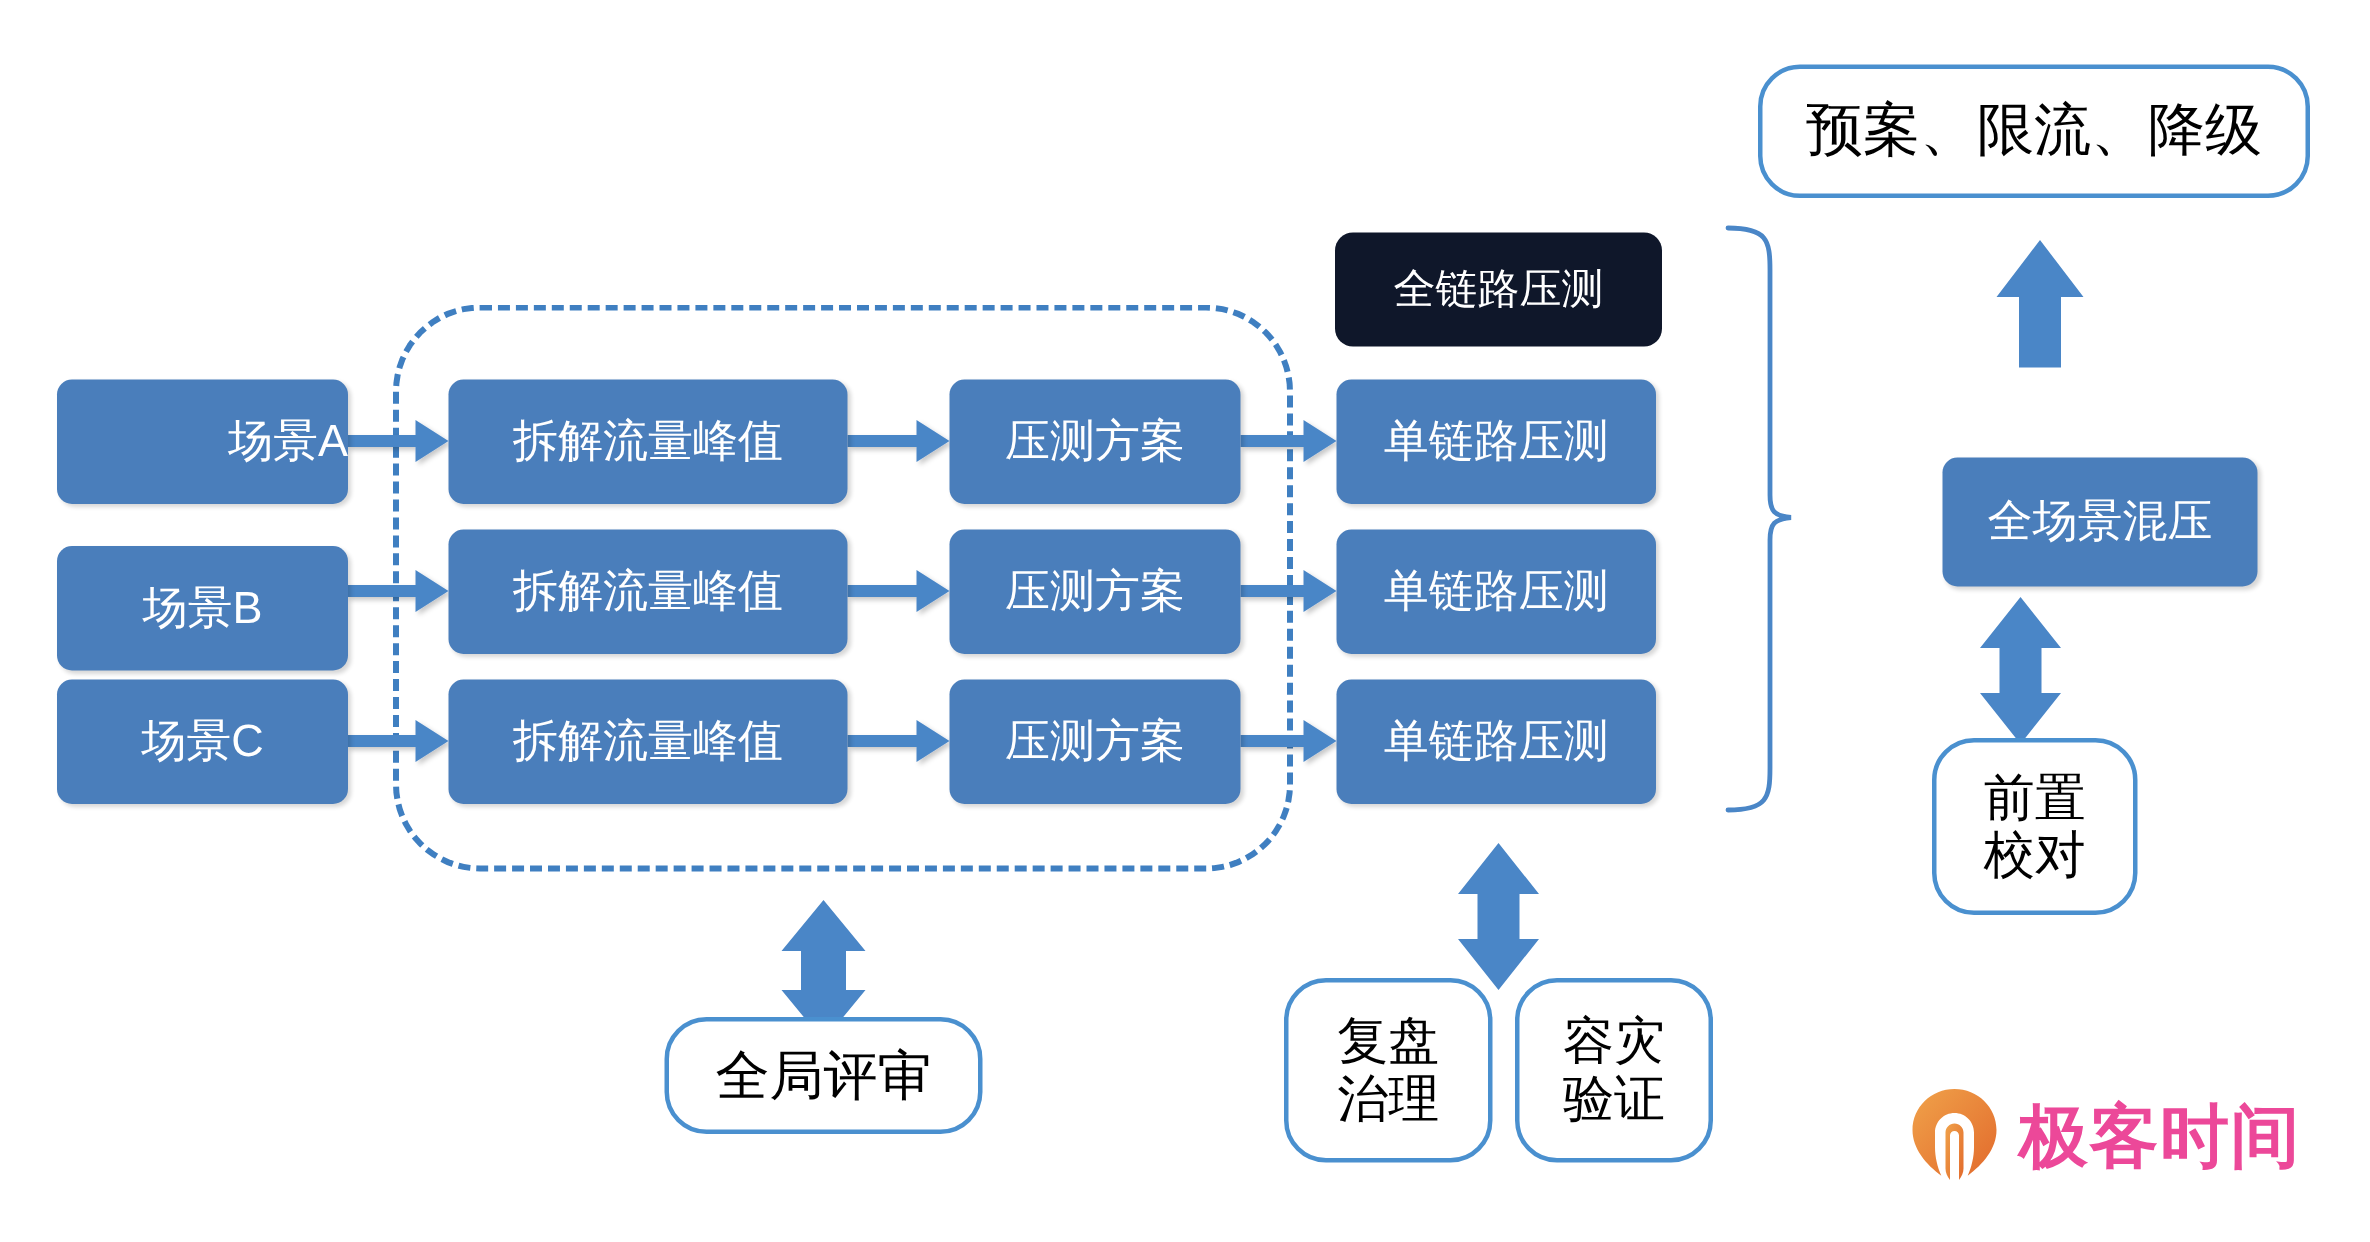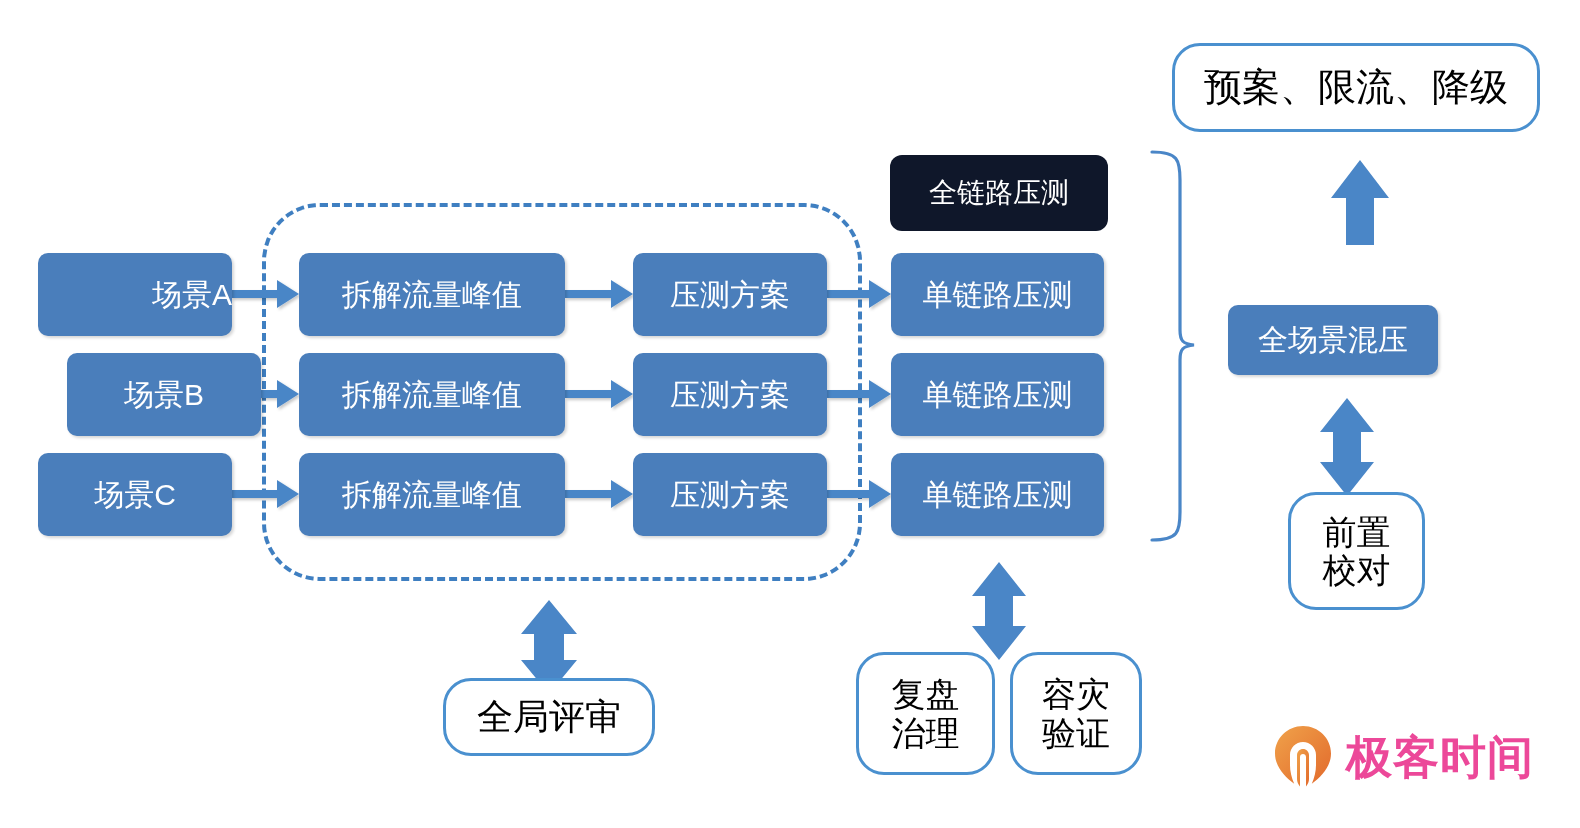--- a/index.html
+++ b/index.html
@@ -157,21 +157,21 @@
     </g>
 
     <g>
       <path d="M999,562 L1026,596 L1013,596 L1013,626 L1026,626 L999,660 L972,626 L985,626 L985,596 L972,596 Z" fill="#4a86c7"></path>
     </g>
   </svg>
 
   <div class="node box-fill" style="left:38px; top:253px; width:194px; height:83px;justify-content:flex-end;">
     <span>场景A</span>
   </div>
-  <div class="node box-fill" style="left:38px; top:353px; width:194px; height:83px;margin-left:29px;">
+  <div class="node box-fill" style="left:38px; top:364px; width:194px; height:83px;">
     <span>场景B</span>
   </div>
   <div class="node box-fill" style="left:38px; top:453px; width:194px; height:83px;">
     <span>场景C</span>
   </div>
 
   <div class="node box-fill" style="left:299px; top:253px; width:266px; height:83px;">
     <span>拆解流量峰值</span>
   </div>
   <div class="node box-fill" style="left:299px; top:353px; width:266px; height:83px;">
@@ -201,21 +201,21 @@
     <span>单链路压测</span>
   </div>
   <div class="node box-fill" style="left:891px; top:453px; width:213px; height:83px;">
     <span>单链路压测</span>
   </div>
 
   <div class="node box-outline" style="left:1172px; top:43px; width:368px; height:89px; font-size:38px;">
     <span>预案、限流、降级</span>
   </div>
 
-  <div class="node box-fill" style="left:1228px; top:305px; width:210px; height:70px;">
+  <div class="node box-fill" style="left:1295px; top:305px; width:210px; height:86px;">
     <span>全场景混压</span>
   </div>
 
   <div class="node box-outline" style="left:1288px; top:492px; width:137px; height:118px; font-size:34px;">
     <span>前置
 校对</span>
   </div>
 
   <div class="node box-outline" style="left:443px; top:678px; width:212px; height:78px; font-size:36px;">
     <span>全局评审</span>

